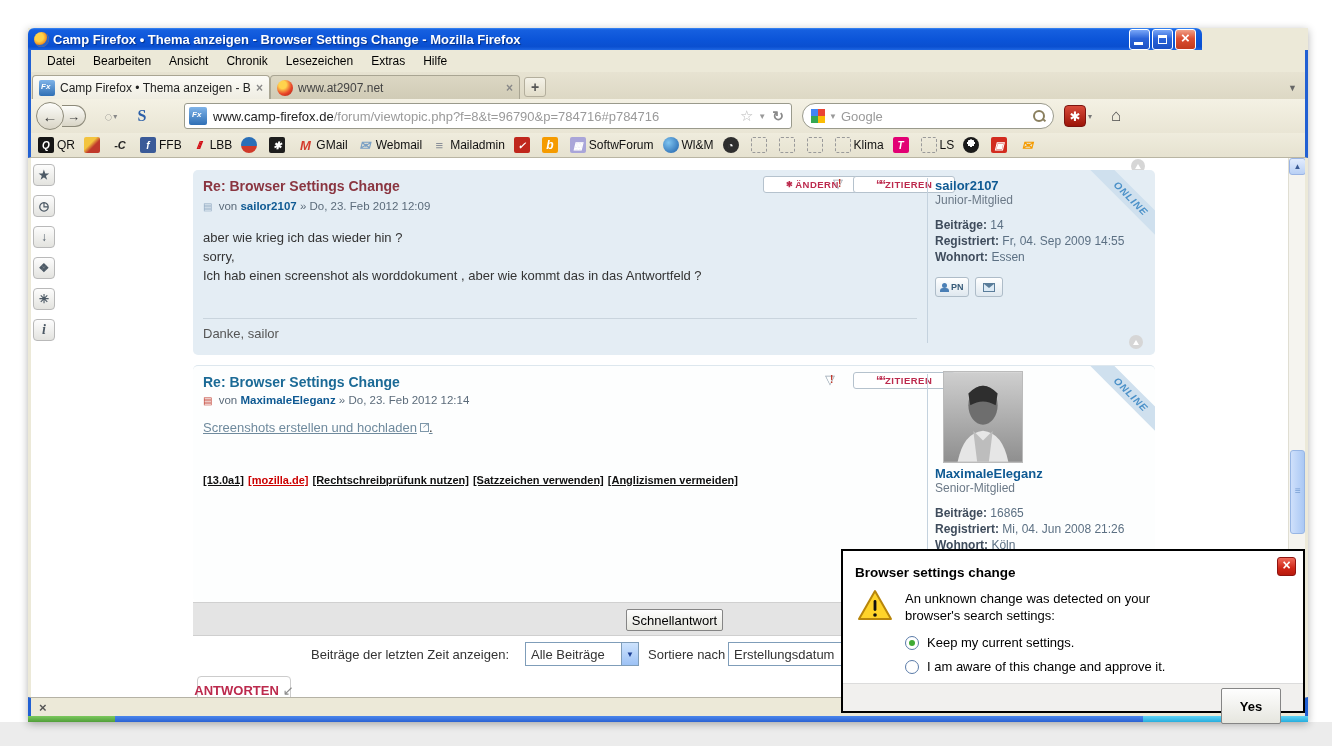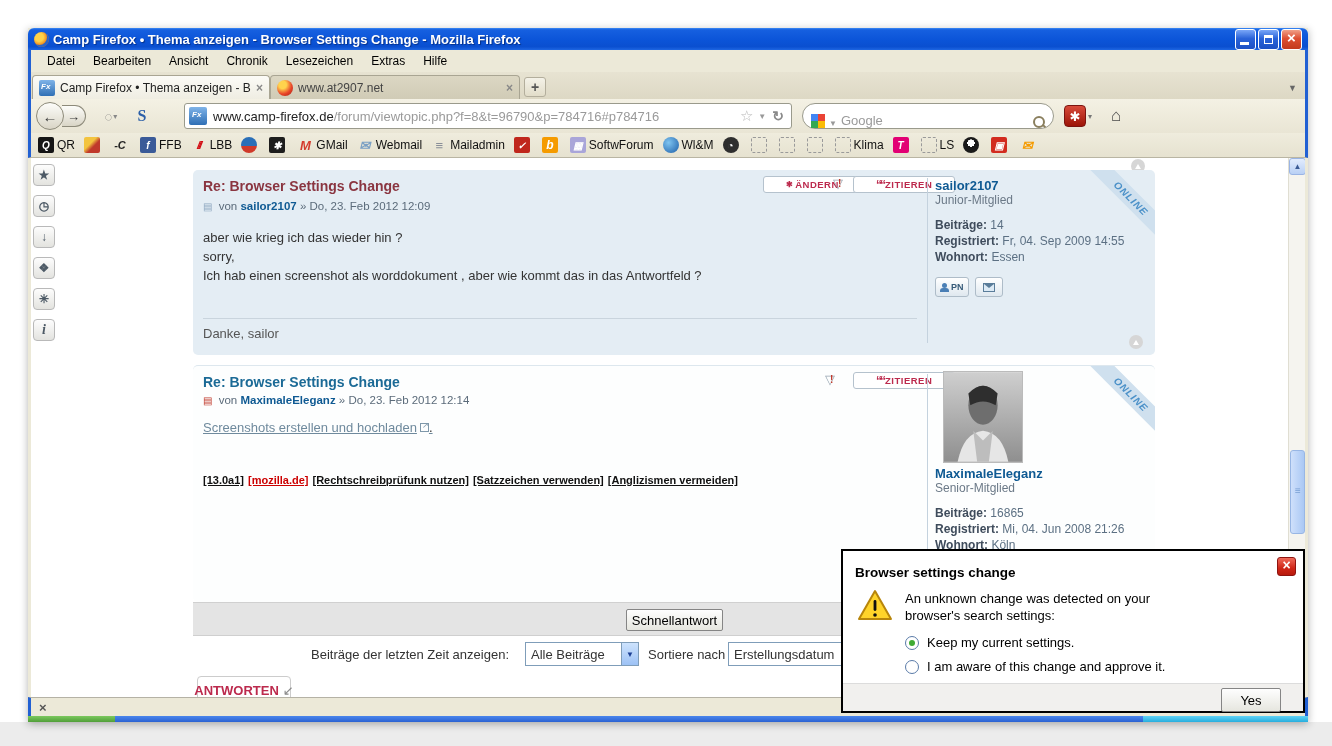--- a/index.html
+++ b/index.html
@@ -4,21 +4,21 @@
 <style>
   * { margin:0; padding:0; box-sizing:border-box; }
   html,body { width:1332px; height:746px; }
   body { font-family:"Liberation Sans", sans-serif; background:#fff; position:relative; overflow:hidden; }
   .desktop { position:absolute; inset:0; background:#fff; }
   .desktop-bottom { position:absolute; left:0; top:722px; width:1332px; height:24px; background:#ececec; }
 
   
   .window { position:absolute; left:28px; top:28px; width:1280px; height:694px;
             box-shadow:0 2px 8px rgba(0,0,0,.3); background:#ece9d8; }
-  .titlebar { position:absolute; left:0; top:0; width:1280px; height:22px;
+  .titlebar { position:absolute; left:0; top:0; width:1174px; height:22px;
     background:linear-gradient(180deg,#3d8bf5 0%,#1660e0 8%,#0b54d8 55%,#0a4fd0 85%,#1e66e2 100%);
     border-radius:6px 6px 0 0; display:flex; align-items:center; padding:8px 4px; }
   .ff-ico { width:15px; height:15px; border-radius:50%;
     background:radial-gradient(circle at 35% 35%, #ffd24a 0 30%, #f08c1e 55%, #b4561a 100%); margin:0 4px 0 2px;
     box-shadow:inset -2px -2px 0 #2a64c8; }
   .title { color:#fff; font-weight:bold; font-size:13px; text-shadow:1px 1px 1px #04308a;
     white-space:nowrap; overflow:hidden; flex:1; }
   .winbtns { display:flex; gap:2px; margin-right:2px; }
   .wb { width:21px; height:21px; border-radius:3px; border:1px solid #fff;
     background:linear-gradient(180deg,#7aa7f8,#2a63d8 45%,#1c50c4); position:relative; cursor:pointer; }
@@ -79,21 +79,21 @@
   .urltext { flex:1; font-size:13px; margin-left:6px; white-space:nowrap; overflow:hidden; }
   .urlhost { color:#222; }
   .urlpath { color:#9a9a9a; }
   .urlstar { color:#b9b9b9; font-size:15px; margin:0 2px; cursor:pointer; }
   .urlstar::after { content:"☆"; }
   .urlcaret { color:#999; font-size:8px; margin:0 3px; cursor:pointer; }
   .urlcaret::after { content:"▼"; }
   .urlreload { color:#8a8a8a; font-size:14px; font-weight:bold; margin:0 3px; cursor:pointer; }
   .urlreload::after { content:"↻"; }
   .searchbox { margin-left:10px; width:252px; height:26px; background:#fff; border:1px solid #9a9a8c;
-    border-radius:13px; display:flex; align-items:flex-end; padding:0 8px; }
+    border-radius:13px; display:flex; align-items:center; padding:0 8px; }
   .glogo { width:14px; height:14px; display:grid; grid-template-columns:7px 7px; grid-template-rows:7px 7px; flex:0 0 14px; }
   .glogo i { display:block; }
   .glogo i:nth-child(1){background:#4285f4;} .glogo i:nth-child(2){background:#ea4335;}
   .glogo i:nth-child(3){background:#34a853;} .glogo i:nth-child(4){background:#fbbc05;}
   .searchcaret { color:#999; font-size:8px; margin:0 4px; cursor:pointer; }
   .searchcaret::after { content:"▼"; }
   .searchval { flex:1; color:#9a9a9a; font-size:13px; }
   .mag { width:12px; height:12px; position:relative; cursor:pointer; }
   .mag::before { content:""; position:absolute; left:0; top:0; width:8px; height:8px; border:2px solid #8a7f5e; border-radius:50%; }
   .mag::after { content:""; position:absolute; left:9px; top:9px; width:4px; height:2px; background:#8a7f5e; transform:rotate(45deg); }
@@ -232,21 +232,21 @@
     border:1px solid #8e1410; background:linear-gradient(#ef6a5a,#cf2517 60%,#b81a0d); cursor:pointer; }
   .dclose::after { content:"×"; position:absolute; left:4.5px; top:-1px; color:#fff; font-weight:bold; font-size:14px; }
   .dwarn { position:absolute; left:14px; top:38px; }
   .dline1 { position:absolute; left:62px; top:40px; }
   .dline2 { position:absolute; left:62px; top:57px; }
   .opt { position:absolute; left:62px; display:flex; align-items:center; gap:8px; }
   .opt1 { top:84px; } .opt2 { top:108px; }
   .radio { width:14px; height:14px; border-radius:50%; border:1px solid #5a7ba8; background:#fff; position:relative; cursor:pointer; }
   .radio.checked::after { content:""; position:absolute; left:3px; top:3px; width:6px; height:6px; border-radius:50%; background:#3faa34; }
   .dfooter { position:absolute; left:0; top:132px; width:460px; height:28px; background:#f1f0ee; border-top:1px solid #dcdcdc; }
-  .yesbtn { position:absolute; right:22px; top:4px; width:60px; height:24px; font-weight:normal; }
+  .yesbtn { position:absolute; right:22px; top:4px; width:60px; height:36px; font-weight:bold; }
 </style>
 </head>
 <body>
 
 <div class="desktop">
 <div class="desktop-bottom"></div>
 
 <div class="window">
 
   <div class="titlebar">

